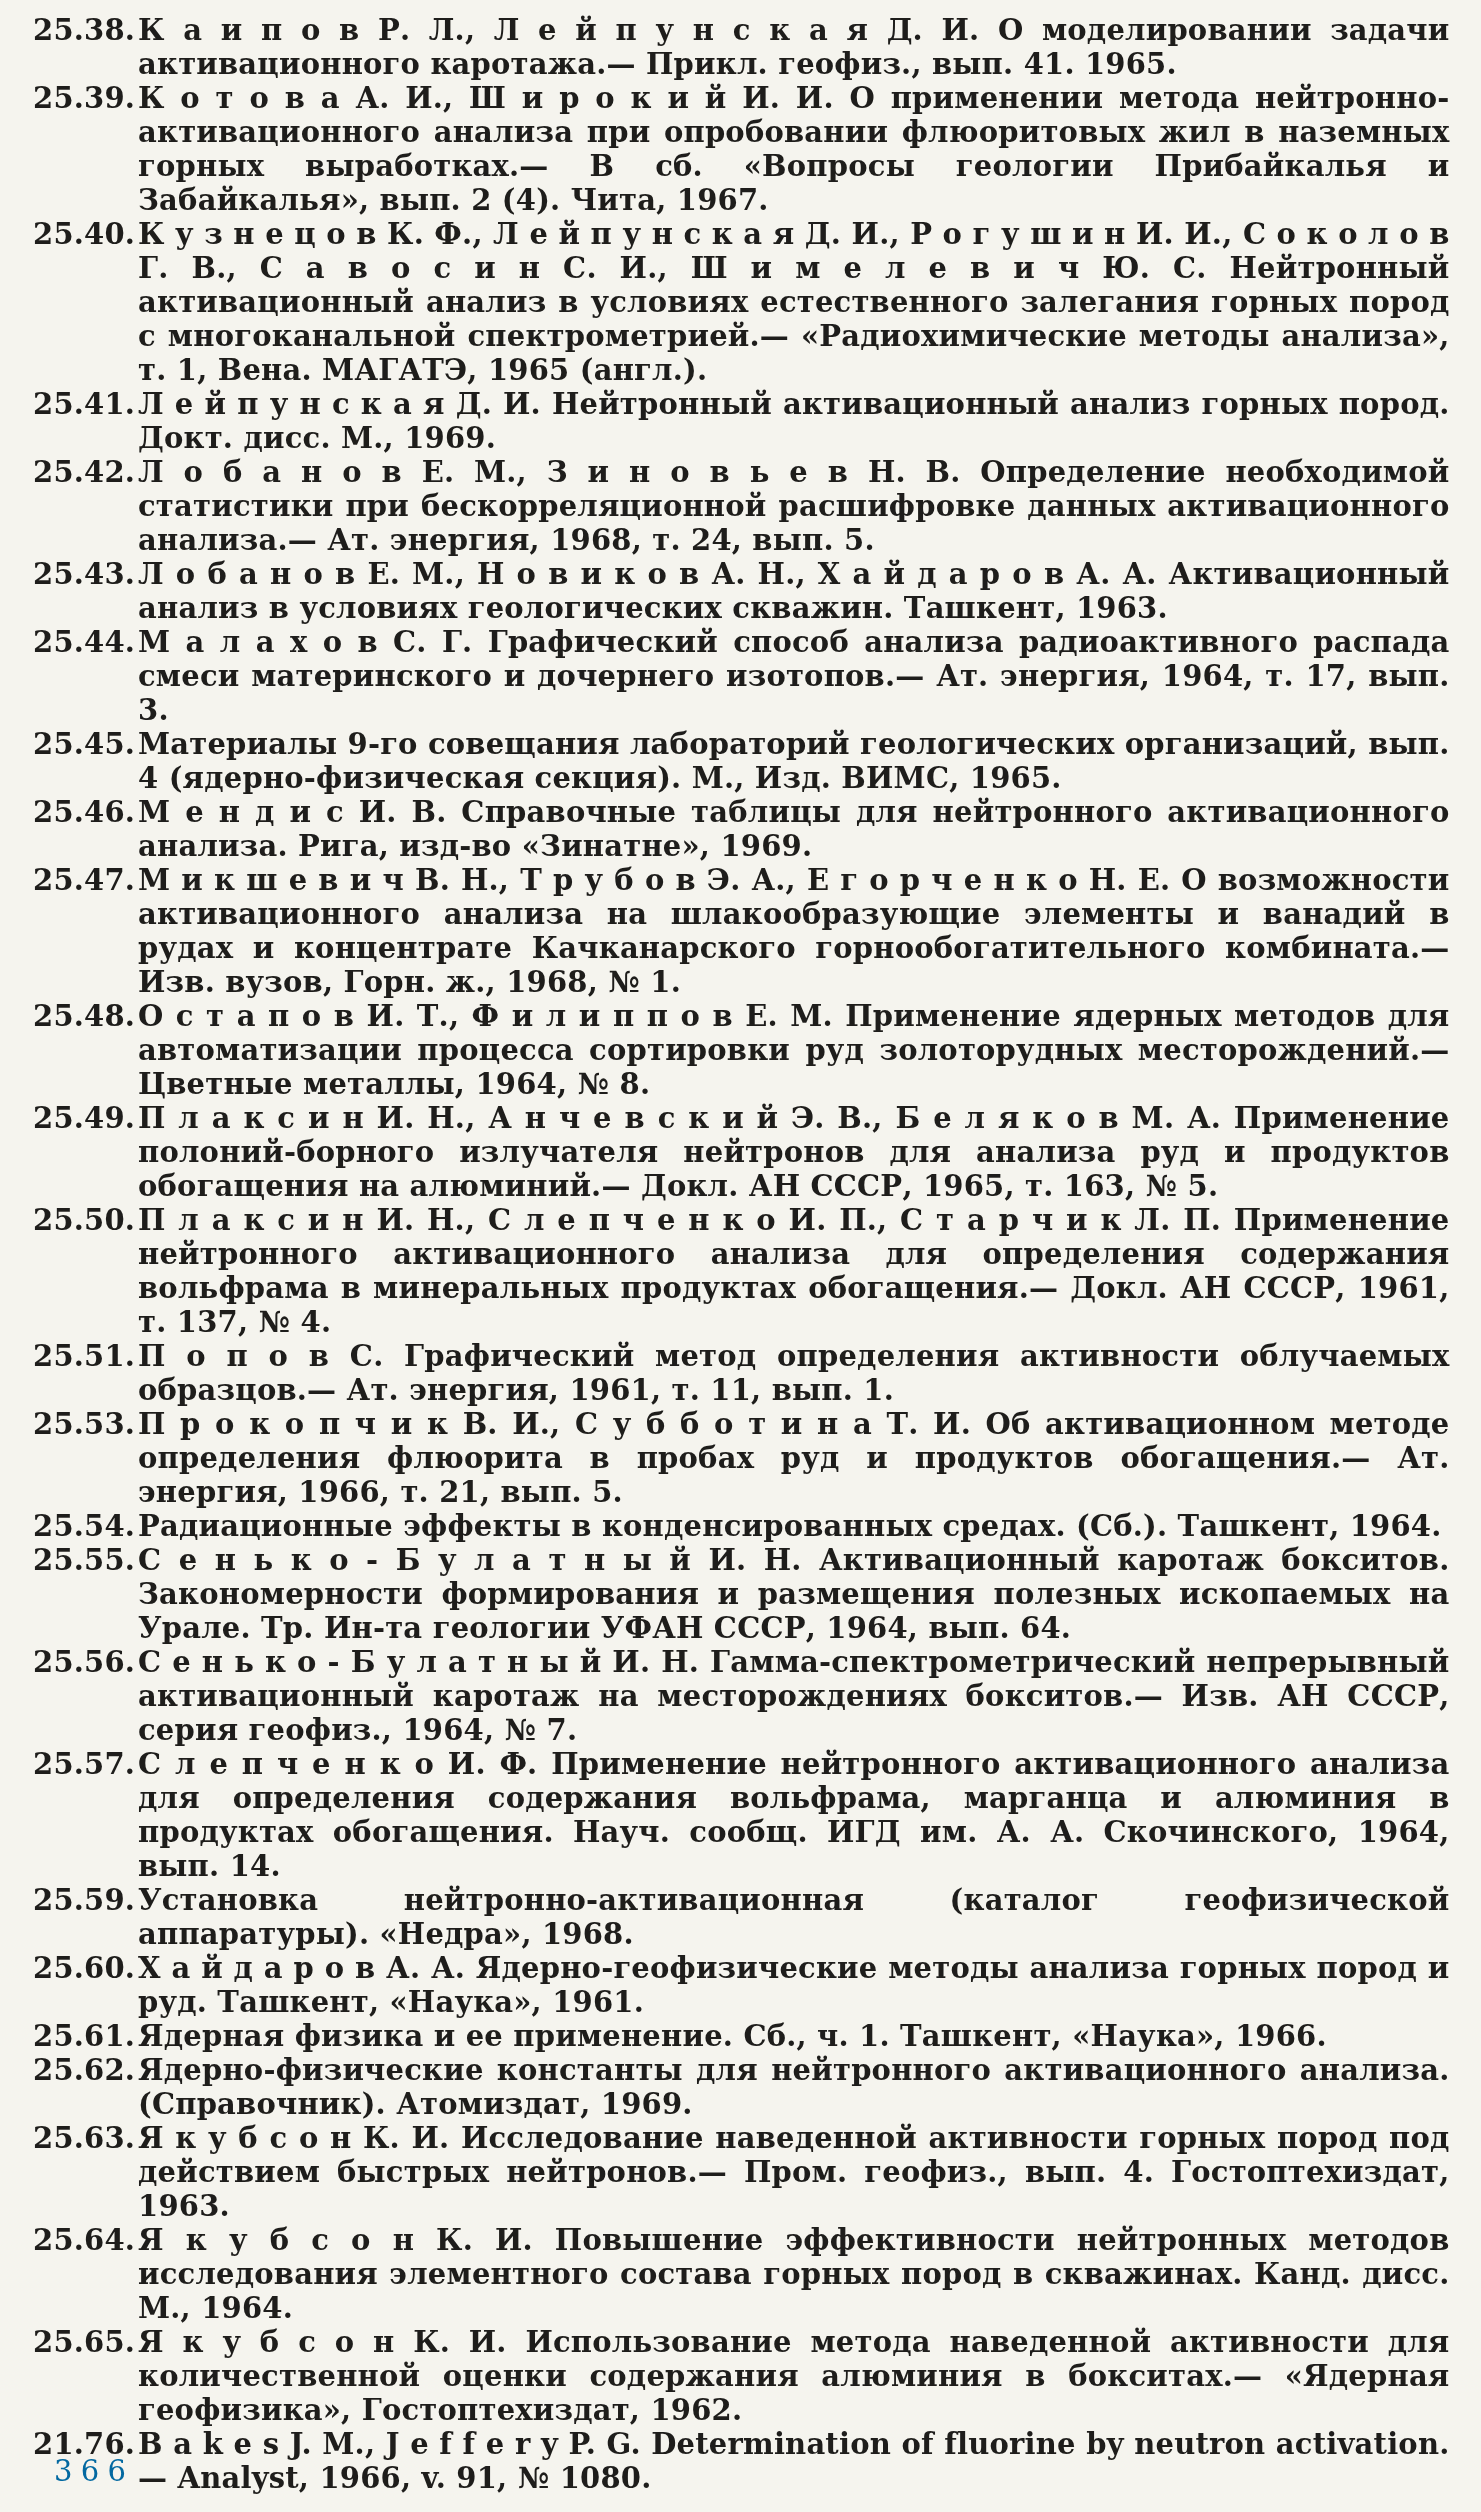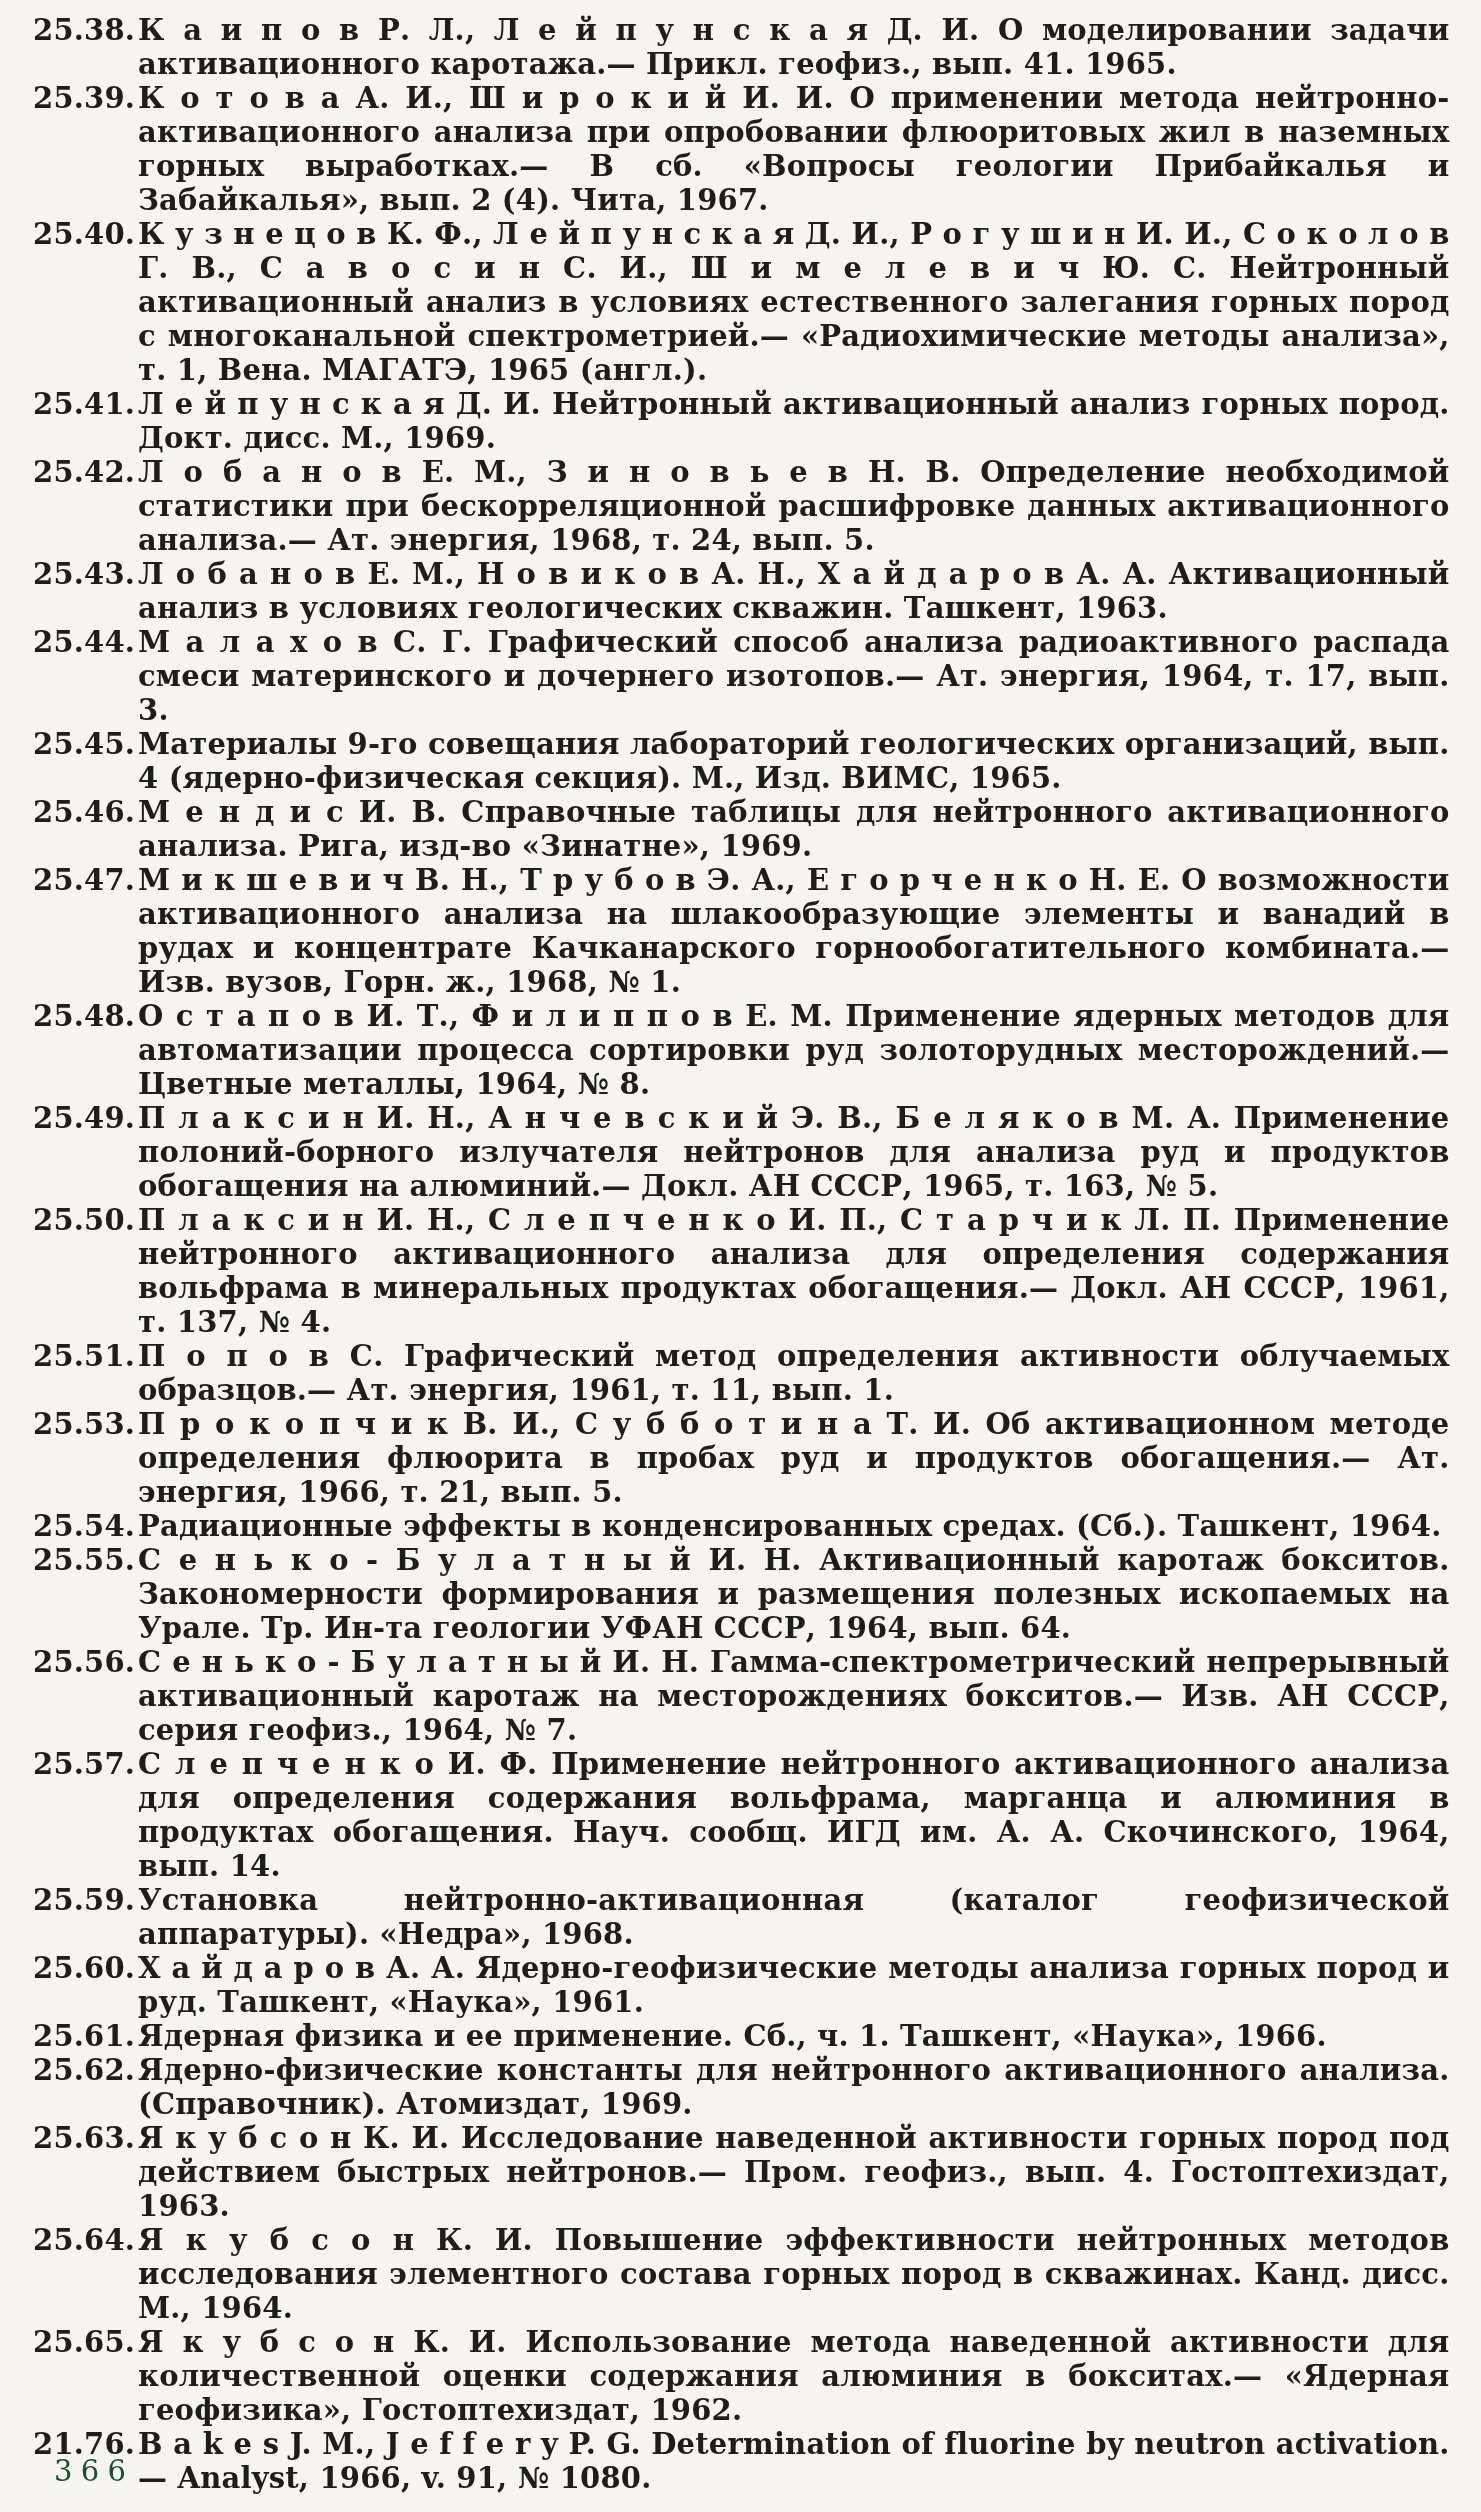--- a/index.html
+++ b/index.html
@@ -39,21 +39,21 @@
     width: 105px;
     text-indent: 0;
     white-space: nowrap;
   }
   .folio {
     position: absolute;
     left: 54px;
     bottom: 24px;
     font-size: 29px;
     letter-spacing: 8.3px;
-    color: #14532d;
+    color: #0369a1;
   }
 </style>
 </head>
 <body>
 
 <div class="page">
   <div class="bibliography">
       <p class="entry"><span class="num">25.38.</span><span class="txt">К а и п о в  Р. Л.,  Л е й п у н с к а я  Д. И.  О моделировании задачи активационного каротажа.— Прикл. геофиз., вып. 41. 1965.</span></p>
       <p class="entry"><span class="num">25.39.</span><span class="txt">К о т о в а  А. И.,  Ш и р о к и й  И. И.  О применении метода нейтронно-активационного анализа при опробовании флюоритовых жил в наземных горных выработках.— В сб. «Вопросы геологии Прибайкалья и Забайкалья», вып. 2 (4). Чита, 1967.</span></p>
       <p class="entry"><span class="num">25.40.</span><span class="txt">К у з н е ц о в  К. Ф.,  Л е й п у н с к а я  Д. И.,  Р о г у ш и н  И. И.,  С о к о л о в  Г. В.,  С а в о с и н  С. И.,  Ш и м е л е в и ч  Ю. С.  Нейтронный активационный анализ в условиях естественного залегания горных пород с многоканальной спектрометрией.— «Радиохимические методы анализа», т. 1, Вена. МАГАТЭ, 1965 (англ.).</span></p>

